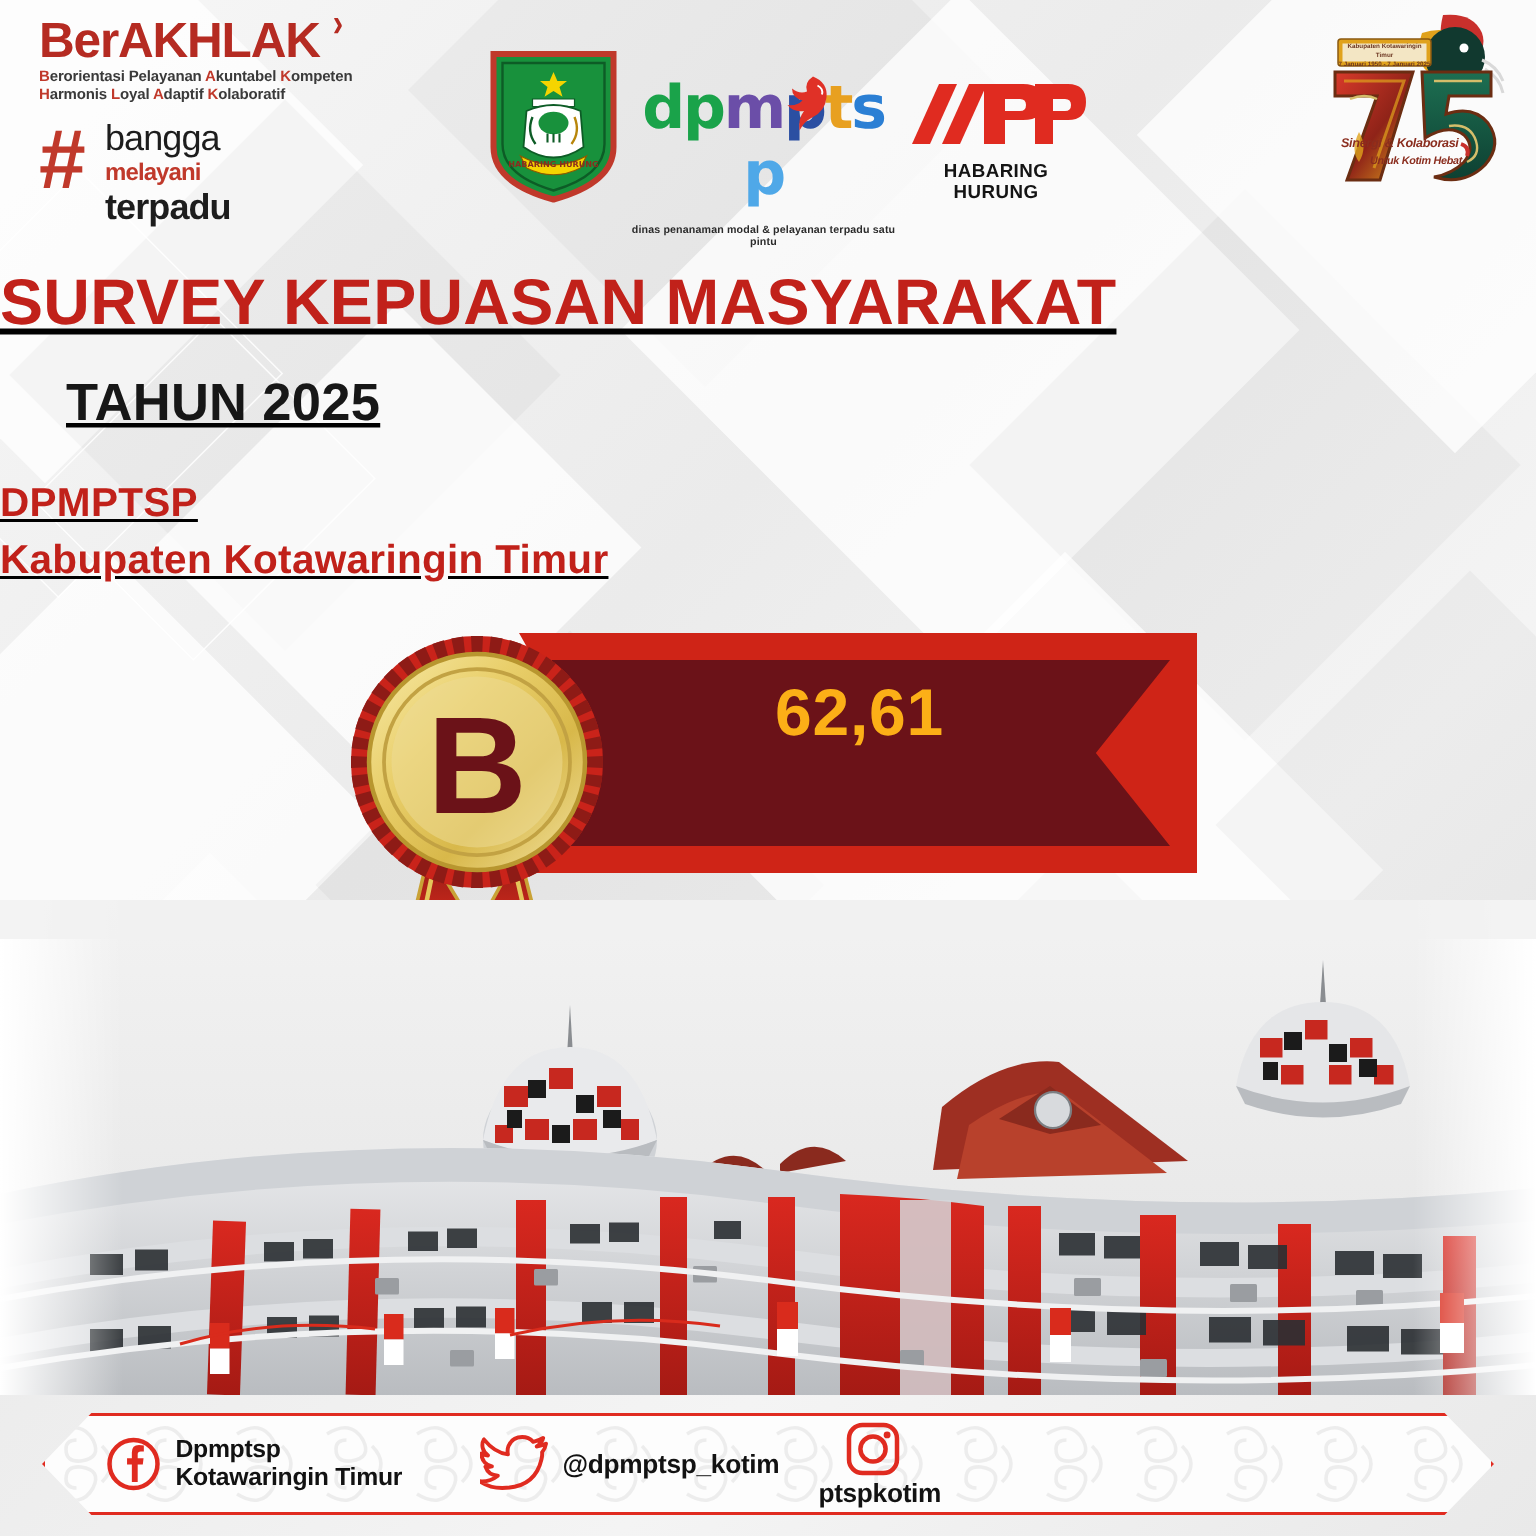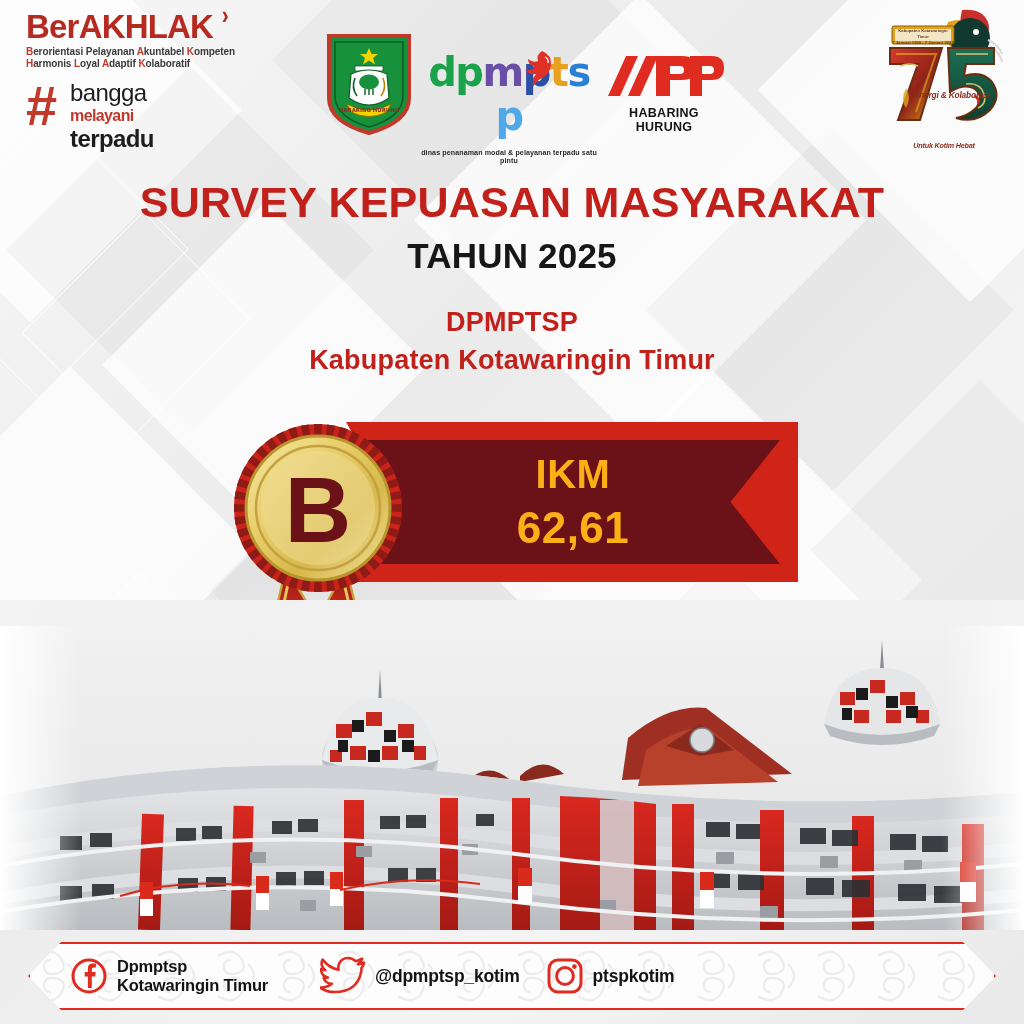--- a/index.html
+++ b/index.html
@@ -50,32 +50,32 @@
   .dpm-word span{display:inline-block;}
   .dpm-tag{font-size:7.1px;color:#2b2b2b;margin-top:11px;letter-spacing:.1px;font-weight:600;}
 
   
   .mpp{position:absolute;left:604px;top:52px;width:120px;}
   .mpp-sub{font-size:12.5px;font-weight:bold;color:#141414;letter-spacing:.3px;text-align:center;
     margin-top:2px;}
 
   
   .anniv{position:absolute;right:12px;top:4px;width:142px;height:142px;}
-  .anniv-tag1{position:absolute;left:24px;top:86px;width:96px;text-align:right;font-size:8.4px;
+  .anniv-tag1{position:absolute;left:24px;top:86px;width:96px;text-align:left;font-size:8.4px;
     color:#8a2d1e;font-style:italic;font-weight:bold;letter-spacing:-.2px;}
   .anniv-tag2{position:absolute;left:26px;top:98px;width:96px;text-align:center;font-size:7.2px;
-    color:#8a2d1e;font-style:italic;font-weight:bold;letter-spacing:-.2px;margin-top:39px;}
+    color:#8a2d1e;font-style:italic;font-weight:bold;letter-spacing:-.2px;}
   .anniv-mini{position:absolute;left:22px;top:24px;width:62px;text-align:center;
     font-size:4.2px;color:#6b3520;line-height:6px;font-weight:bold;}
 
   
-  .titles{position:absolute;top:176px;left:0;right:0;text-align:center;}
+  .titles{position:absolute;top:176px;left:0;right:0;text-decoration:underline;}
   .t1{font-size:43px;font-weight:bold;color:#c1211a;letter-spacing:.2px;line-height:52px;
     font-family:"Liberation Sans", sans-serif;}
-  .t2{font-size:35px;font-weight:bold;color:#171717;letter-spacing:.2px;line-height:48px;margin-top:4px;}
+  .t2{font-size:35px;font-weight:bold;color:#171717;letter-spacing:.2px;line-height:48px;margin-top:17px;padding-left:44px;}
   .t3{font-size:27px;font-weight:bold;color:#c1211a;letter-spacing:.2px;line-height:36px;margin-top:24px;}
   .t4{font-size:27px;font-weight:bold;color:#c1211a;letter-spacing:.2px;line-height:36px;margin-top:2px;}
 
   
   .banner-wrap{position:absolute;left:228px;top:418px;width:570px;height:168px;}
   .banner-outer{position:absolute;left:118px;top:4px;width:452px;height:160px;background:#cf2417;
     clip-path:polygon(0 0,100% 0,100% 100%,0 100%,10% 50%);}
   .banner-inner{position:absolute;left:140px;top:22px;width:412px;height:124px;background:#6b1218;
     clip-path:polygon(0 0,100% 0,88% 50%,100% 100%,0 100%);}
   .banner-text{position:absolute;left:160px;top:30px;width:370px;text-align:center;}
@@ -231,21 +231,20 @@
     <div class="t1">SURVEY KEPUASAN MASYARAKAT</div>
     <div class="t2">TAHUN 2025</div>
     <div class="t3">DPMPTSP</div>
     <div class="t4">Kabupaten Kotawaringin Timur</div>
   </div>
 
   <div class="banner-wrap">
     <div class="banner-outer"></div>
     <div class="banner-inner"></div>
     <div class="banner-text">
-      <div class="ikm-label">IKM</div>
       <div class="ikm-value">62,61</div>
     </div>
 
     <div class="medal">
       <svg width="190" height="280" viewBox="0 0 190 280">
         <defs>
           <linearGradient id="goldg" x1="0" y1="0" x2="1" y2="1">
             <stop offset="0%" stop-color="#f7e9a6"></stop>
               <stop offset="35%" stop-color="#e9cf6b"></stop>
             <stop offset="65%" stop-color="#d8b84a"></stop>
@@ -546,21 +545,21 @@
 
       <div class="fi" style="margin-right:26px;">
         <span class="fi-ico">
           <svg width="46" height="40" viewBox="0 0 46 40">
             <path d="M44 6.5 q-3 1.4 -6.2 1.8 q3.4 -2.1 4.3 -5.6 q-3.2 1.9 -6.6 2.5 q-3 -3.2 -7.4 -3.2 q-6.6 0 -9.1 6 q-1 2.4 -.4 5.6 Q9.8 12.6 2.6 3.6 q-1.6 2.8 -.7 6 q.8 2.9 3.4 4.7 q-2.4 -.1 -4.4 -1.3 q.3 6.8 7 8.6 q-2.2 .6 -4.3 .2 q2 5.8 8.3 6 q-5.3 4.2 -12 3.7 Q6.4 36 14.8 36 q21.8 0 26.2 -19.2 q.6 -2.6 .4 -4.6 Q43.4 10 44 6.5 z" fill="none" stroke="#e02b20" stroke-width="2.6" stroke-linejoin="round"></path>
           </svg>
         </span>
         <span class="fi-txt">@dpmptsp_kotim</span>
       </div>
 
-      <div class="fi" style="margin-right:14px;">
+      <div class="fi" style="margin-right:14px;flex-direction:column;">
         <span class="fi-ico">
           <svg width="38" height="38" viewBox="0 0 38 38">
             <rect x="3" y="3" width="32" height="32" rx="9" fill="none" stroke="#e02b20" stroke-width="3"></rect>
             <circle cx="19" cy="19" r="8.4" fill="none" stroke="#e02b20" stroke-width="3"></circle>
             <circle cx="28.4" cy="9.6" r="2.3" fill="#e02b20"></circle>
           </svg>
         </span>
         <span class="fi-txt">ptspkotim</span>
       </div>
 

